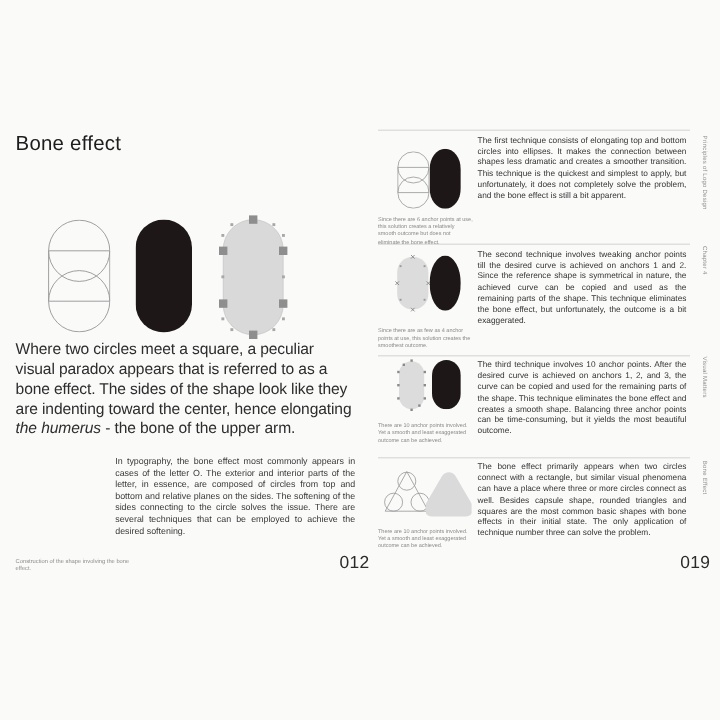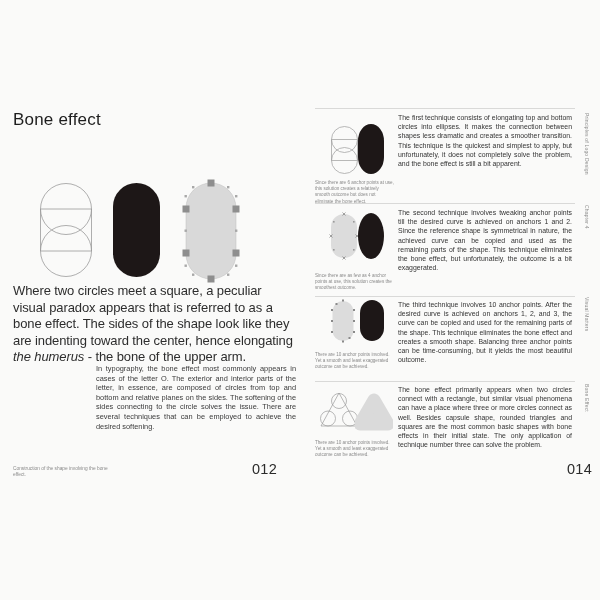--- a/index.html
+++ b/index.html
@@ -17,29 +17,29 @@
   .title{
     left:13px;top:110px;
     font-size:17px;letter-spacing:.2px;color:#1d1d1d;
   }
   .intro{
     left:13px;top:283px;width:282px;
     font-size:13px;line-height:16.5px;letter-spacing:-.1px;color:#2d2d2d;
   }
   .intro .it{font-style:italic;margin-top:24px;}
   .body-small{
-    left:96px;top:364px;width:200px;
+    left:96px;top:380px;width:200px;
     font-size:7.4px;line-height:9.6px;text-align:justify;color:#3a3a3a;
   }
   .caption-left{
     left:13px;top:466px;width:100px;
     font-size:4.8px;line-height:6.4px;color:#8a8a8a;
   }
   .pagenum{font-size:14.5px;color:#2b2b2b;letter-spacing:.3px;}
-  .pagenum.l{left:252px;top:461px;width:40px;text-align:left;}
+  .pagenum.l{left:268px;top:461px;width:40px;text-align:right;}
   .pagenum.r{left:552px;top:461px;width:40px;text-align:right;}
 
   
   .rule{left:315px;width:260px;height:1px;background:#d9d9d8;}
   .sec-text{
     left:398px;width:174px;
     font-size:6.9px;line-height:9.2px;text-align:justify;color:#333;
   }
   .sec-cap{
     left:315px;width:80px;
@@ -177,18 +177,18 @@
     <circle cx="9" cy="28.5" r="7.5"></circle>
     <circle cx="31" cy="28.5" r="7.5"></circle>
   </g>
 </svg>
 <svg class="abs diagram" style="left:355px;top:389px;" width="38" height="42" viewBox="0 0 38 42">
   <path d="M19 11 L33 35 L5 35 Z" fill="#dadada" stroke="#dadada" stroke-width="13" stroke-linejoin="round"></path>
 </svg>
 <div class="abs sec-cap" style="top:440px;">There are 10 anchor points involved. Yet a smooth and least exaggerated outcome can be achieved.</div>
 <p class="abs sec-text" style="margin:0;top:385px;">The bone effect primarily appears when two circles connect with a rectangle, but similar visual phenomena can have a place where three or more circles connect as well. Besides capsule shape, rounded triangles and squares are the most common basic shapes with bone effects in their initial state. The only application of technique number three can solve the problem.</p>
 
-<div class="abs pagenum r">014</div>
+<div class="abs pagenum r">019</div>
 
 <div class="abs side" style="top:113px;">Principles of Logo Design</div>
 <div class="abs side" style="top:205px;">Chapter 4</div>
 <div class="abs side" style="top:297px;">Visual Matters</div>
 <div class="abs side" style="top:384px;">Bone Effect</div>
 
 </body></html>

